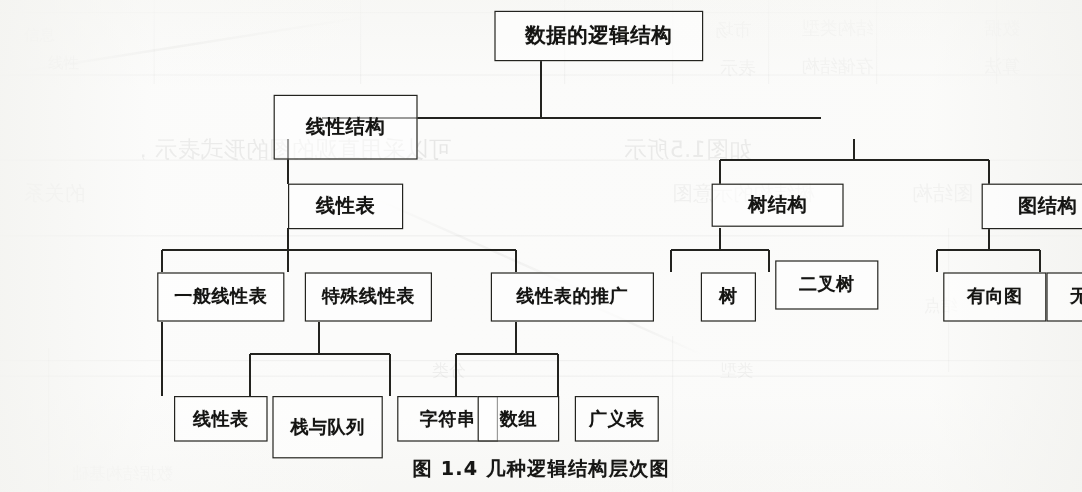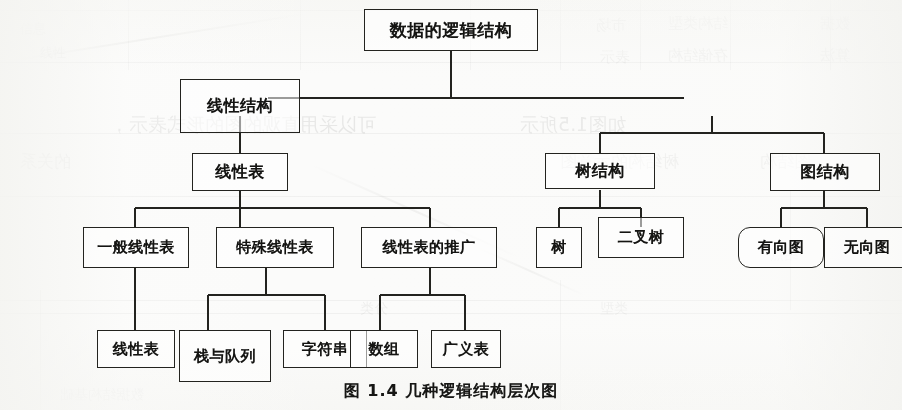--- a/index.html
+++ b/index.html
@@ -75,20 +75,21 @@
     color:#141412;
     display:flex;
     align-items:center;
     justify-content:center;
     font-weight:700;
     letter-spacing:.5px;
     font-size:15px;
     line-height:1;
     white-space:nowrap;
     text-shadow:0 0 .6px rgba(0,0,0,.35);
+    margin-left:48px;
   }
   .edges{position:absolute;inset:0;pointer-events:none;}
   .caption{
     position:absolute;
     left:0;right:0;
     text-align:center;
     color:#161614;
     font-weight:700;
     font-size:16px;
     letter-spacing:1px;
@@ -192,26 +193,26 @@
 
     <div class="node" style="left:364px;top:9px;width:174px;height:42px;font-size:17px;">数据的逻辑结构</div>
 
     <div class="node" style="left:180px;top:79px;width:120px;height:54px;font-size:16px;">线性结构</div>
 
     <div class="node" style="left:192px;top:153px;width:96px;height:38px;font-size:16px;">线性表</div>
     <div class="node" style="left:545px;top:153px;width:110px;height:36px;font-size:16px;">树结构</div>
     <div class="node" style="left:770px;top:153px;width:110px;height:38px;font-size:16px;">图结构</div>
 
     <div class="node" style="left:83px;top:227px;width:106px;height:41px;">一般线性表</div>
-    <div class="node" style="left:216px;top:227px;width:118px;height:41px;">特殊线性表</div>
+    <div class="node" style="left:206px;top:227px;width:106px;height:41px;">特殊线性表</div>
     <div class="node" style="left:361px;top:227px;width:136px;height:41px;">线性表的推广</div>
 
     <div class="node" style="left:536px;top:227px;width:46px;height:41px;">树</div>
     <div class="node" style="left:598px;top:217px;width:86px;height:41px;">二叉树</div>
-    <div class="node" style="left:738px;top:227px;width:86px;height:41px;border-radius:12px;">有向图</div>
+    <div class="node" style="left:738px;top:227px;width:86px;height:41px;">有向图</div>
     <div class="node" style="left:824px;top:227px;width:86px;height:41px;">无向图</div>
 
     <div class="node" style="left:97px;top:330px;width:78px;height:38px;">线性表</div>
     <div class="node" style="left:179px;top:330px;width:92px;height:52px;">栈与队列</div>
     <div class="node" style="left:283px;top:330px;width:84px;height:38px;">字符串</div>
     <div class="node" style="left:347px;top:330px;width:68px;height:38px;left:350px;">数组</div>
     <div class="node" style="left:431px;top:330px;width:70px;height:38px;">广义表</div>
 
     <div class="caption" style="top:381px;">图 1.4    几种逻辑结构层次图</div>
   </div>

